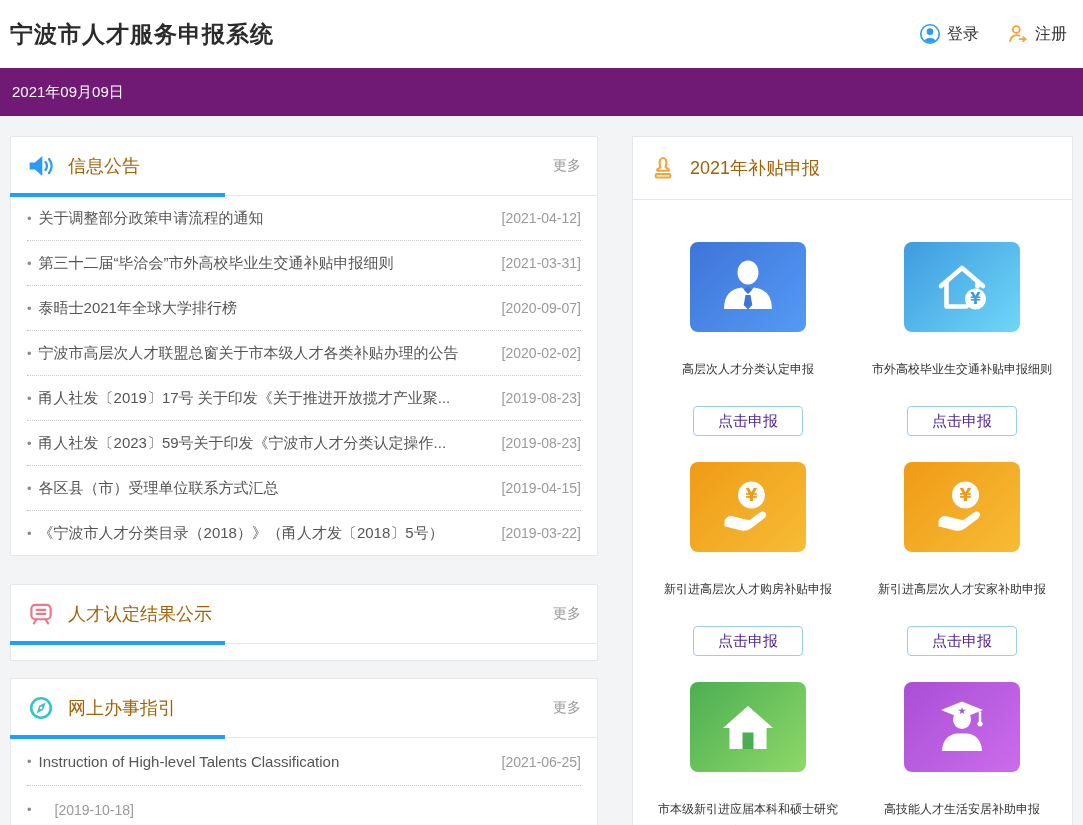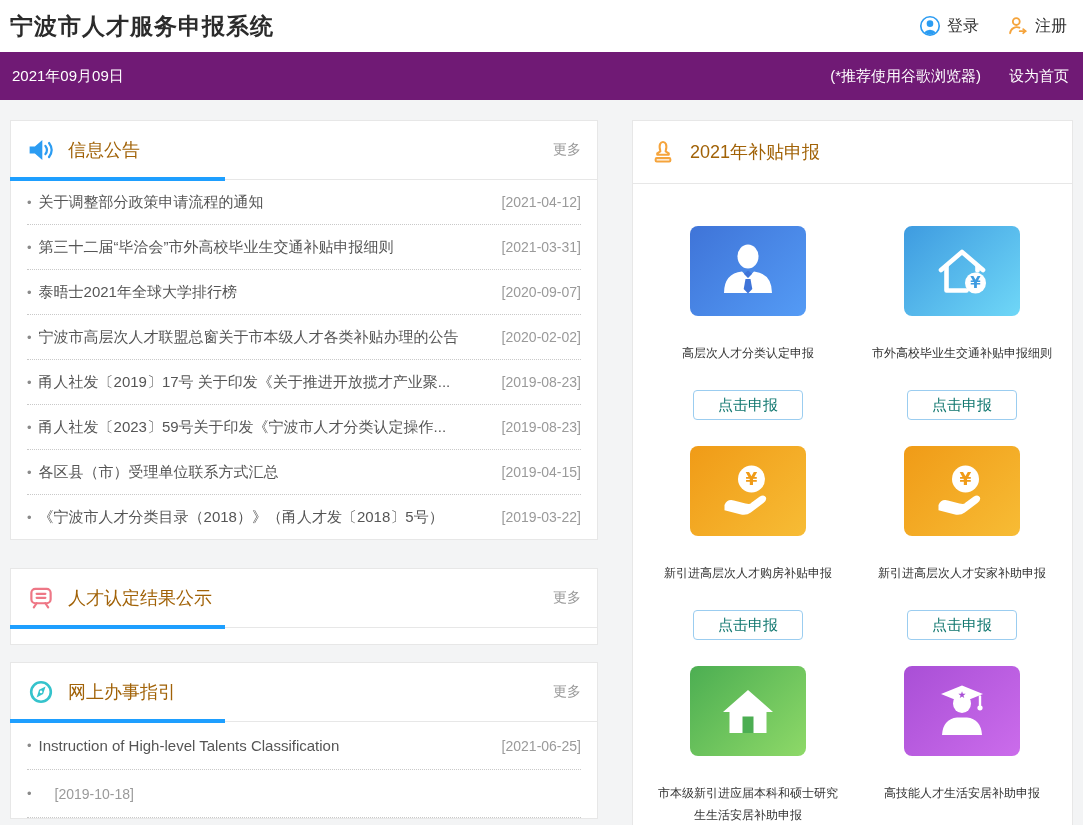--- a/index.html
+++ b/index.html
@@ -5,21 +5,21 @@
   html,body{margin:0;padding:0;overflow:hidden;}
   body{
     width:1083px;height:825px;
     background:#f3f4f5;
     font-family:"Liberation Sans","DejaVu Sans",sans-serif;
     color:#333;
     position:relative;
   }
   
   .site-header{
-    height:52px;background:#fff;
+    height:68px;background:#fff;
     display:flex;align-items:center;justify-content:space-between;
     padding:0 16px 0 10px;box-sizing:border-box;
   }
   .site-title{font-size:23px;font-weight:600;letter-spacing:1px;color:#2b2b2b;}
   .auth{display:flex;align-items:flex-start;gap:28px;font-size:16px;}
   .auth-item{display:flex;align-items:center;gap:6px;cursor:pointer;}
   .auth-item svg{display:block;}
   
   .top-bar{
     height:48px;background:#701a75;color:#fff;
@@ -71,21 +71,21 @@
     width:116px;height:90px;border-radius:8px;
     display:flex;align-items:center;justify-content:center;cursor:pointer;
   }
   .tile svg{width:64px;height:64px;display:block;}
   .card-label{
     margin-top:26px;width:185px;min-height:44px;
     font-size:12px;line-height:22px;text-align:center;color:#333;
   }
   .apply-btn{
     margin-top:4px;background:#fff;border:1px solid #9bcdf0;border-radius:4px;
-    color:#0f766e;font-size:15px;padding:4px 24px;cursor:pointer;
+    color:#4c1d95;font-size:15px;padding:4px 24px;cursor:pointer;
     font-family:inherit;line-height:20px;
   }
 </style>
 </head>
 <body>
 
 <div class="site-header">
   <div class="site-title">宁波市人才服务申报系统</div>
   <div class="auth">
     <div class="auth-item">
@@ -107,24 +107,20 @@
           <path d="M23.6 20.6 l3.4 2.9 -3.4 2.9"></path>
         </svg>
       </span>
       <span>注册</span>
     </div>
   </div>
 </div>
 
 <div class="top-bar">
   <div>2021年09月09日</div>
-  <div class="top-bar-right">
-    <span>(*推荐使用谷歌浏览器)</span>
-    <span class="set-home">设为首页</span>
-  </div>
 </div>
 
 <div class="main">
 
   <div class="col-left">
 
     <div class="panel panel-announcements">
       <div class="panel-header">
         <span class="hdr-icon">
           <svg width="28" height="28" viewBox="0 0 32 32">

